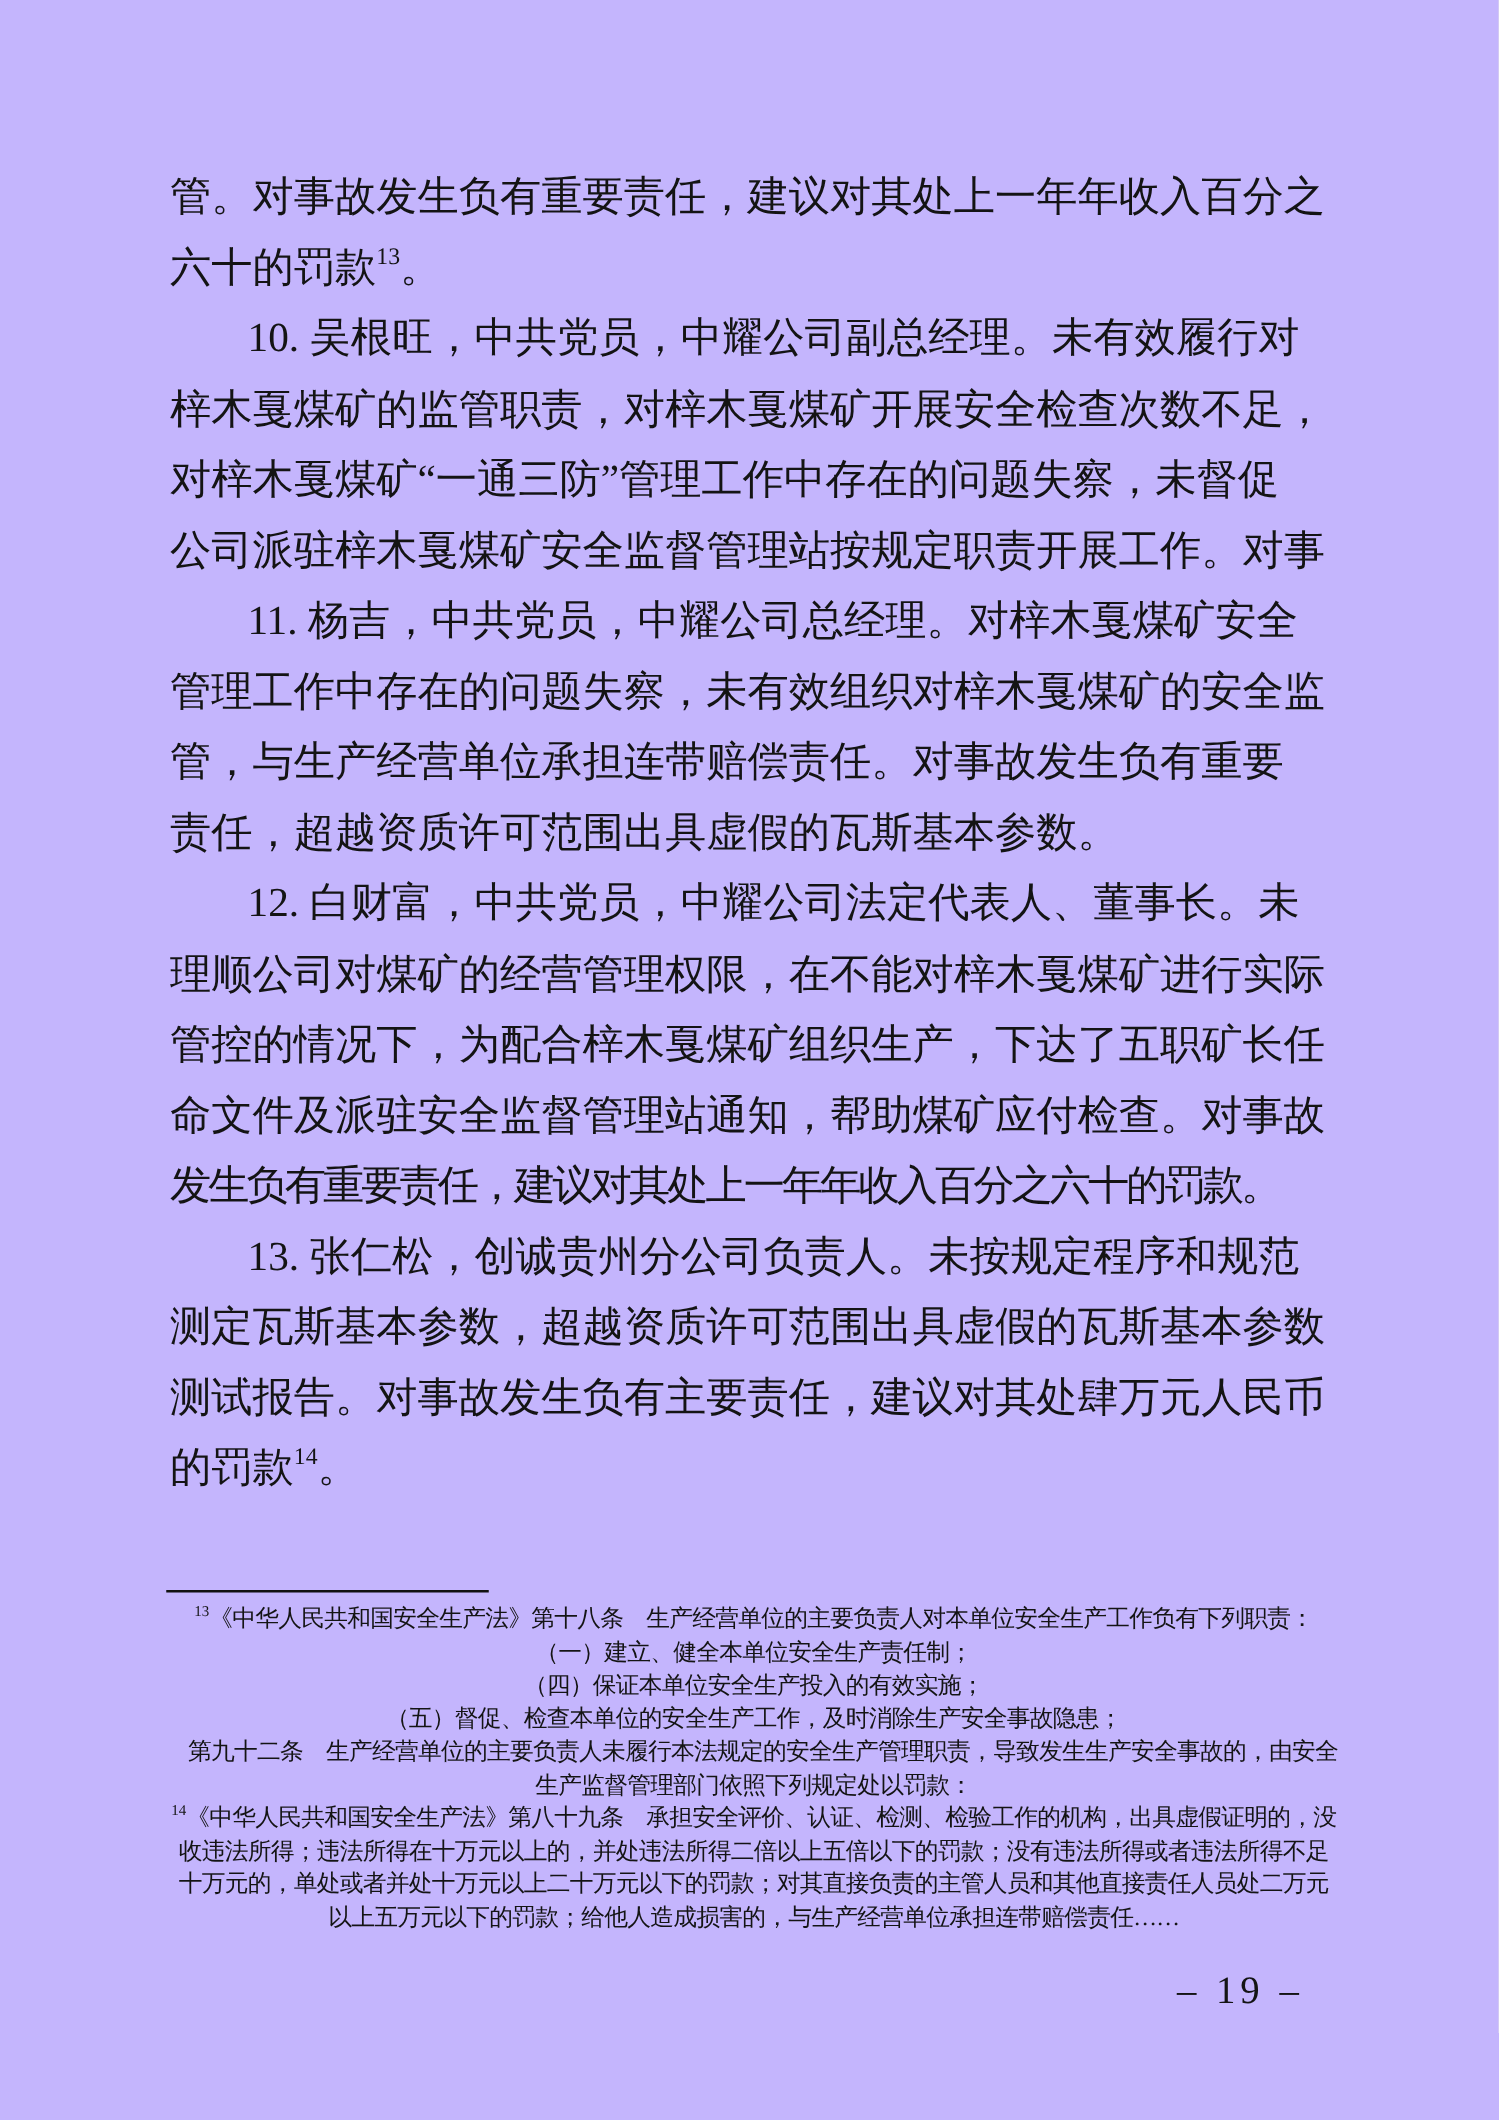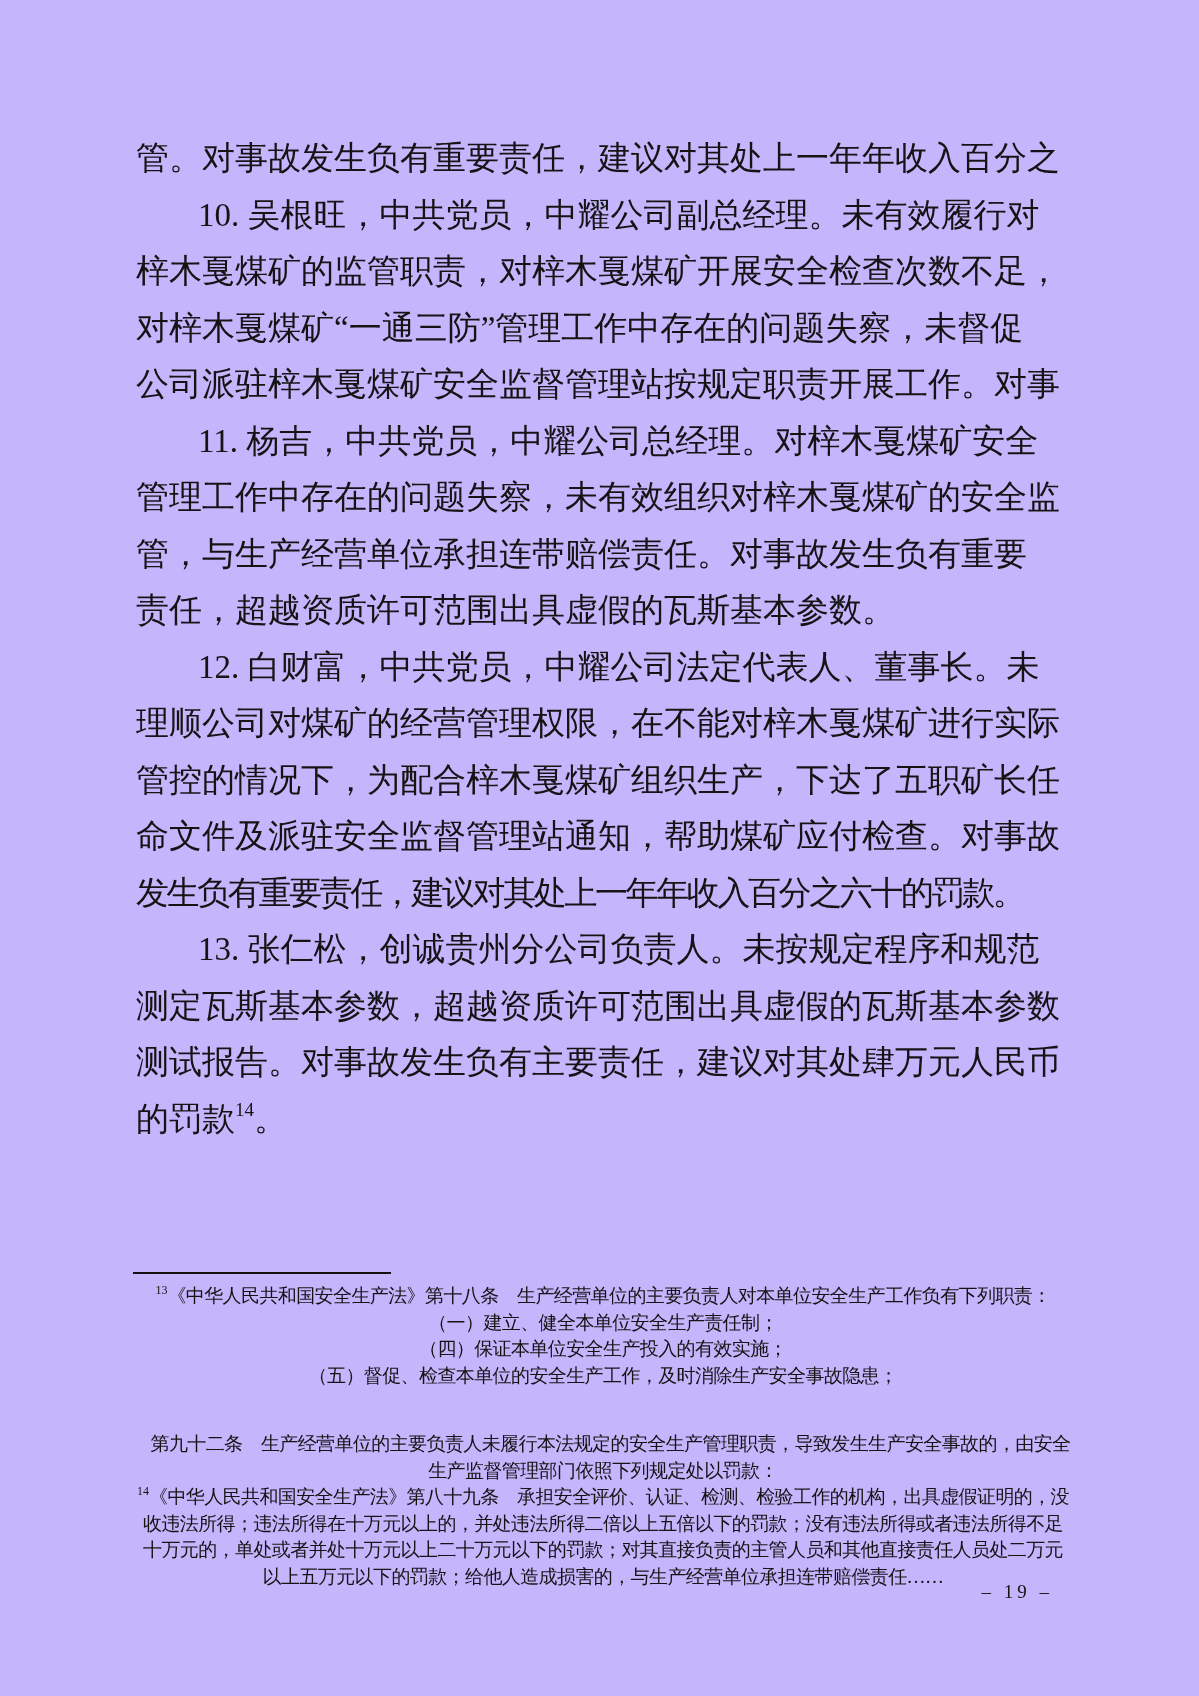--- a/index.html
+++ b/index.html
@@ -55,45 +55,46 @@
     width: 940px;
     text-align: center;
   }
   .footnotes .line {
     font-size: 19px;
     line-height: 26.5px;
     height: 26.5px;
     white-space: nowrap;
     letter-spacing: -0.6px;
   }
-  .footnotes .line.indent { padding-left: 15px; margin-top: 42px; }
+  .footnotes .line.indent { padding-left: 15px; }
   .footnotes sup {
     font-size: 12px;
     line-height: 0;
     vertical-align: 8px;
     letter-spacing: 0;
   }
   
   .page-number {
     position: absolute;
     top: 1577px;
-    right: 146px;
-    font-size: 19px;
+    right: 156px;
+    font-size: 31px;
     line-height: 29px;
     letter-spacing: 4px;
     color: #141414;
   }
 </style>
 </head>
 <body>
 
 <div class="page">
 
   <main class="body-text" id="body-lines">
       <div class="line">管。对事故发生负有重要责任，建议对其处上一年年收入百分之</div>
+      <div class="line">六十的罚款<sup>13</sup>。</div>
       <div class="line indent">10. 吴根旺，中共党员，中耀公司副总经理。未有效履行对</div>
       <div class="line">梓木戛煤矿的监管职责，对梓木戛煤矿开展安全检查次数不足，</div>
       <div class="line">对梓木戛煤矿“一通三防”管理工作中存在的问题失察，未督促</div>
       <div class="line">公司派驻梓木戛煤矿安全监督管理站按规定职责开展工作。对事</div>
       <div class="line indent">11. 杨吉，中共党员，中耀公司总经理。对梓木戛煤矿安全</div>
       <div class="line">管理工作中存在的问题失察，未有效组织对梓木戛煤矿的安全监</div>
       <div class="line">管，与生产经营单位承担连带赔偿责任。对事故发生负有重要</div>
       <div class="line">责任，超越资质许可范围出具虚假的瓦斯基本参数。</div>
       <div class="line indent">12. 白财富，中共党员，中耀公司法定代表人、董事长。未</div>
       <div class="line">理顺公司对煤矿的经营管理权限，在不能对梓木戛煤矿进行实际</div>

